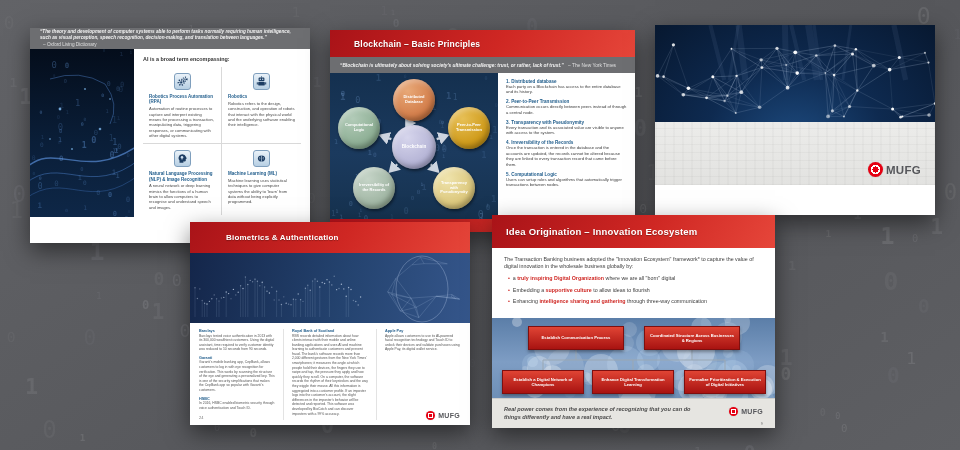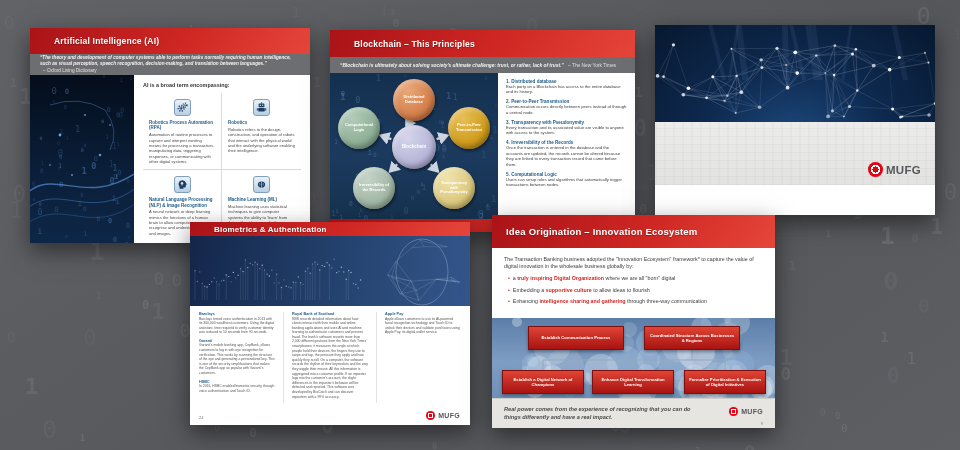--- a/index.html
+++ b/index.html
@@ -54,21 +54,21 @@
   #dl-net { position:relative; height:97px; background:radial-gradient(ellipse at 50% 120%, #1d4a7e 0%, #0e2a50 45%, #071830 100%); overflow:hidden; }
   #dl-band { height:30px; background:linear-gradient(180deg,#e04434,#c81f1c); display:flex; align-items:center; padding-left:14px; box-shadow:0 1px 3px rgba(0,0,0,.3); }
   #dl-band .t { color:#fff; font-weight:bold; font-size:12px; text-shadow:0 1px 1px rgba(0,0,0,.35); }
   #dl-foot { position:relative; height:63px; background:
       repeating-linear-gradient(90deg, rgba(0,0,0,.025) 0 2px, transparent 2px 9px),
       repeating-linear-gradient(0deg, rgba(0,0,0,.03) 0 1px, transparent 1px 8px),
       linear-gradient(180deg,#ececea,#e2e2e0); }
 
   
   #slide-bio { left:190px; top:222px; width:280px; height:203px; z-index:2; }
-  #slide-bio .hdr { height:14px; padding-left:24px; }
+  #slide-bio .hdr { height:31px; padding-left:36px; }
   #slide-bio .hdr .t { font-size:8px; }
   #bio-img { position:relative; height:70px; background:linear-gradient(100deg,#14264a 0%,#24436f 55%,#35568b 100%); overflow:hidden; }
   #bio-body { display:flex; padding:6px 9px 0 9px; gap:8px; }
   .bio-col { flex:1; }
   .bio-col + .bio-col { border-left:1px solid #e3e3e3; padding-left:8px; }
   .bio-sec { margin-bottom:4px; }
   .bio-t { font-size:3.8px; font-weight:bold; color:#1f5c8b; margin-bottom:.5px; }
   .bio-x { font-size:3.4px; color:#555; line-height:1.35; }
   #bio-pg { position:absolute; left:9px; bottom:5px; font-size:4px; color:#777; }
 
@@ -270,23 +270,20 @@
       <span style="position:absolute;left:9.3%;top:53.2%;font-size:25.4px;color:rgba(220,220,225,0.103);font-family:'DejaVu Sans Mono',monospace;font-weight:bold;line-height:1;">1</span>
       <span style="position:absolute;left:30.6%;top:52.4%;font-size:13.4px;color:rgba(220,220,225,0.111);font-family:'DejaVu Sans Mono',monospace;font-weight:bold;line-height:1;">1</span>
       <span style="position:absolute;left:66.0%;top:26.1%;font-size:22.5px;color:rgba(220,220,225,0.074);font-family:'DejaVu Sans Mono',monospace;font-weight:bold;line-height:1;">0</span>
       <span style="position:absolute;left:64.1%;top:55.8%;font-size:8.2px;color:rgba(220,220,225,0.129);font-family:'DejaVu Sans Mono',monospace;font-weight:normal;line-height:1;">1</span>
       <span style="position:absolute;left:46.4%;top:5.7%;font-size:24.3px;color:rgba(220,220,225,0.061);font-family:'DejaVu Sans Mono',monospace;font-weight:normal;line-height:1;">0</span>
       <span style="position:absolute;left:98.3%;top:40.2%;font-size:22.3px;color:rgba(220,220,225,0.086);font-family:'DejaVu Sans Mono',monospace;font-weight:normal;line-height:1;">0</span>
       <span style="position:absolute;left:86.1%;top:22.0%;font-size:9.5px;color:rgba(220,220,225,0.041);font-family:'DejaVu Sans Mono',monospace;font-weight:bold;line-height:1;">1</span>
     </div>
 
   <div class="slide" id="slide-ai">
-    <div class="hdr">
-      <span class="t">Artificial Intelligence (AI)</span>
-    </div>
     <div class="quotebar">
       <span><span>“The theory and development of computer systems able to perform tasks normally requiring human intelligence, such as visual perception, speech recognition, decision-making, and translation between languages.”</span>
       <span class="src">– Oxford Living Dictionary</span></span>
     </div>
     <div id="ai-body">
       <div id="ai-img">
         <div class="bg-binary">
             <span style="position:absolute;left:79.1%;top:58.7%;font-size:6.6px;color:rgba(120,180,255,0.195);font-family:'DejaVu Sans Mono',monospace;font-weight:bold;line-height:1;">1</span>
             <span style="position:absolute;left:7.2%;top:90.9%;font-size:7.4px;color:rgba(120,180,255,0.225);font-family:'DejaVu Sans Mono',monospace;font-weight:bold;line-height:1;">1</span>
             <span style="position:absolute;left:28.0%;top:47.8%;font-size:5.5px;color:rgba(120,180,255,0.248);font-family:'DejaVu Sans Mono',monospace;font-weight:bold;line-height:1;">0</span>
@@ -422,21 +419,21 @@
             <div class="ai-title">Machine Learning (ML)</div>
             <div class="ai-text">Machine learning uses statistical techniques to give computer systems the ability to 'learn' from data without being explicitly programmed.</div>
           </div>
         </div>
       </div>
     </div>
   </div>
 
   <div class="slide" id="slide-bc">
     <div class="hdr">
-      <span class="t">Blockchain – This Principles</span>
+      <span class="t">Blockchain – Basic Principles</span>
     </div>
     <div class="quotebar">
       <span><span>“Blockchain is ultimately about solving society's ultimate challenge: trust, or rather, lack of trust.”</span>
       <span class="src">– The New York Times</span></span>
     </div>
     <div id="bc-body">
       <div id="bc-pane">
         <div class="bg-binary">
             <span style="position:absolute;left:95.8%;top:83.5%;font-size:9.0px;color:rgba(130,175,230,0.139);font-family:'DejaVu Sans Mono',monospace;font-weight:bold;line-height:1;">1</span>
             <span style="position:absolute;left:87.0%;top:42.8%;font-size:5.9px;color:rgba(130,175,230,0.259);font-family:'DejaVu Sans Mono',monospace;font-weight:bold;line-height:1;">1</span>

